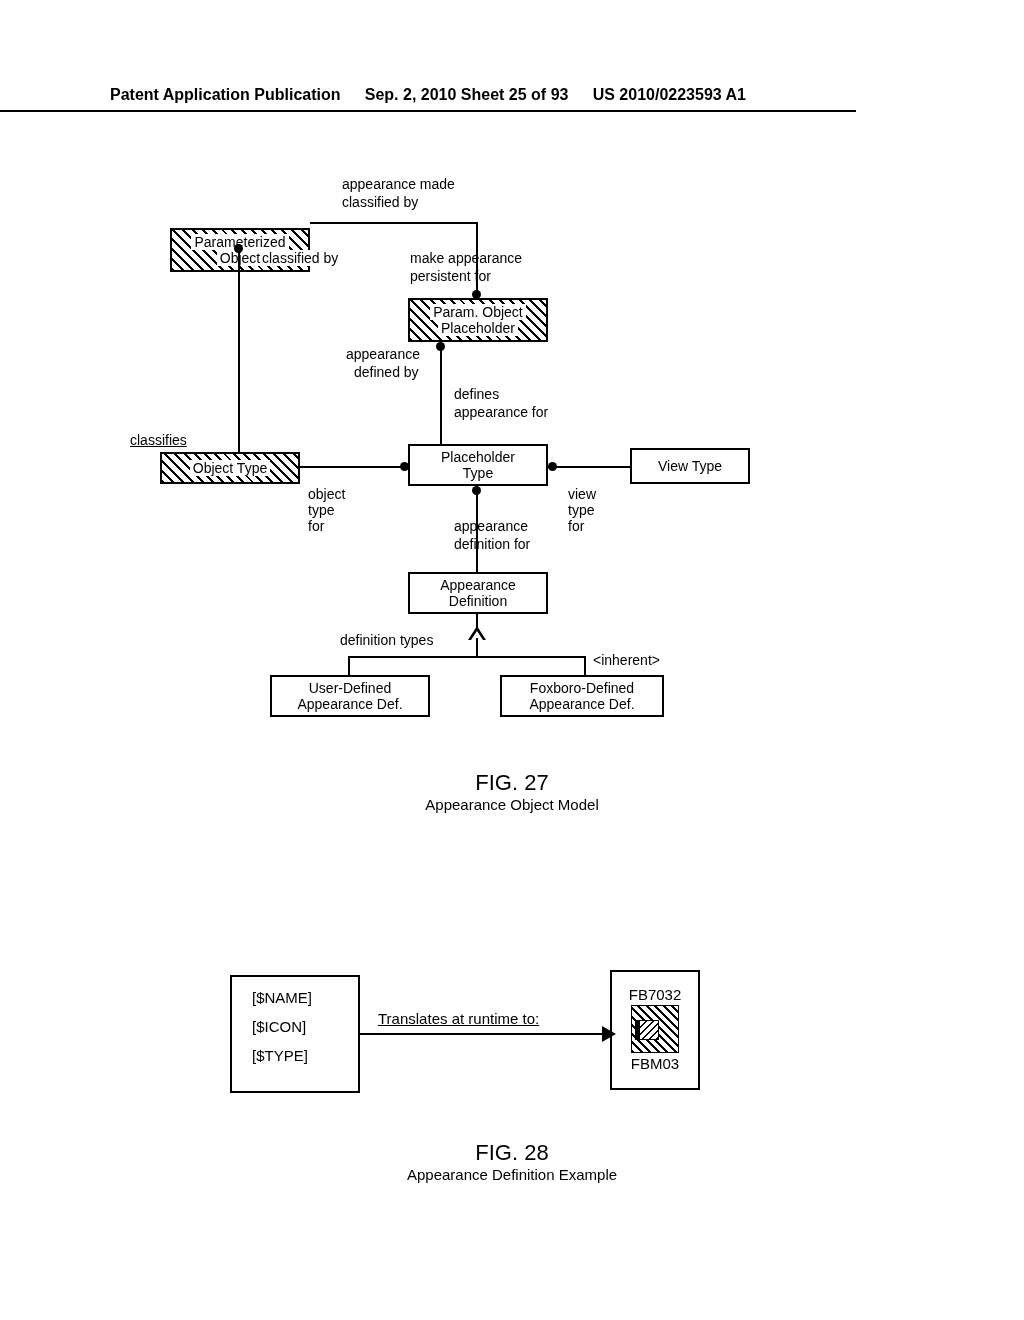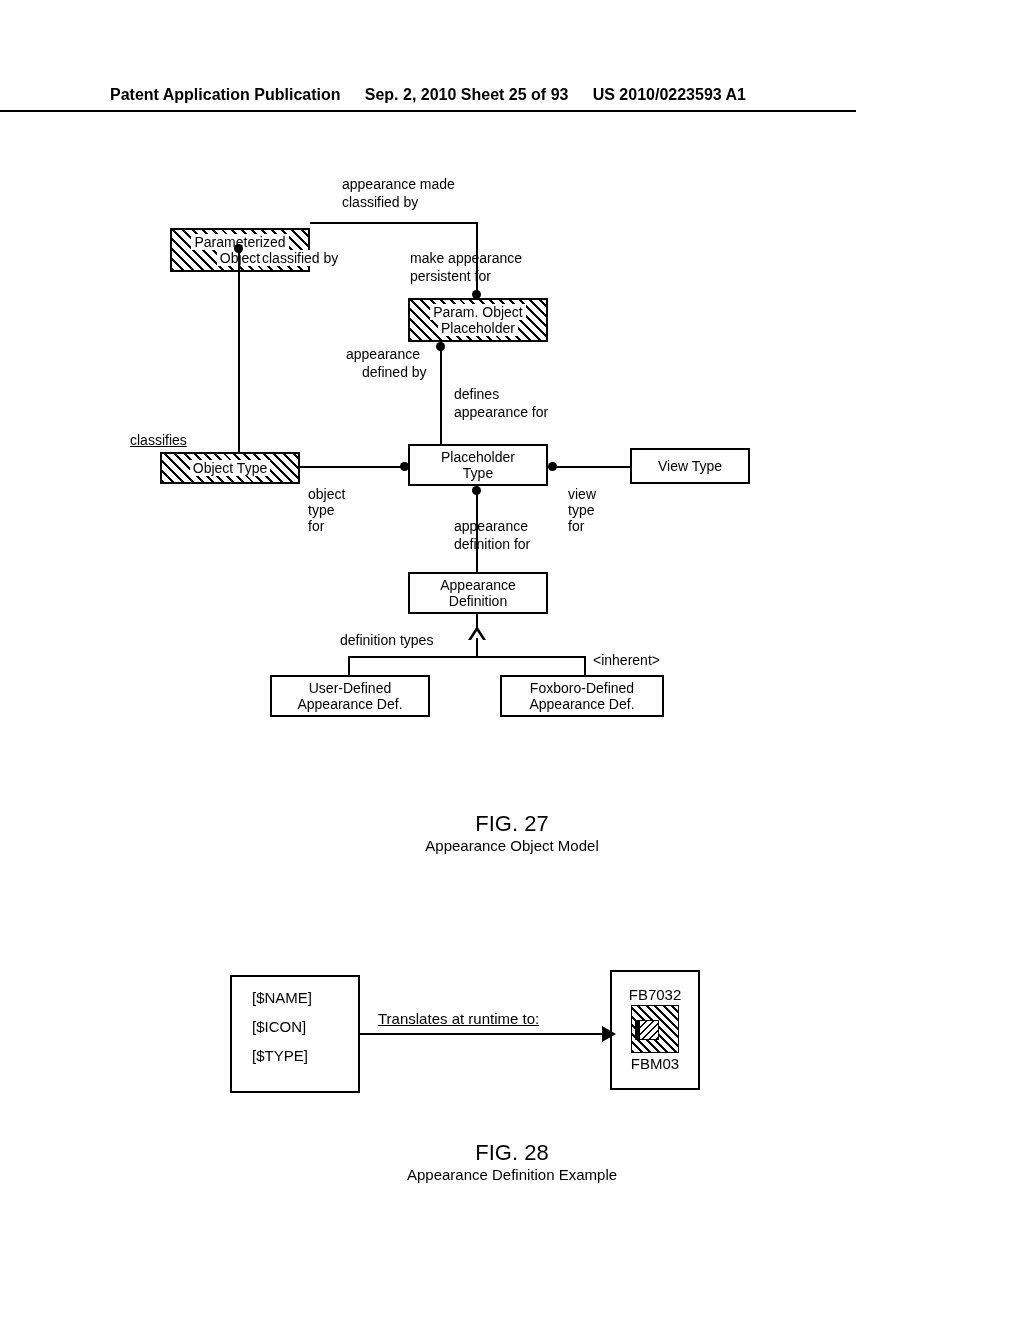--- a/index.html
+++ b/index.html
@@ -205,21 +205,21 @@
       <span>Foxboro-Defined</span>
       <span>Appearance Def.</span>
     </div>
 
     <div class="label" style="left:212px; top:6px;">appearance made</div>
     <div class="label" style="left:212px; top:24px;">classified by</div>
     <div class="label" style="left:132px; top:80px;">classified by</div>
     <div class="label" style="left:280px; top:80px;">make appearance</div>
     <div class="label" style="left:280px; top:98px;">persistent for</div>
     <div class="label" style="left:216px; top:176px;">appearance</div>
-    <div class="label" style="left:232px; top:194px;">defined by</div>
+    <div class="label" style="left:224px; top:194px;">defined by</div>
     <div class="label" style="left:324px; top:216px;">defines</div>
     <div class="label" style="left:324px; top:234px;">appearance for</div>
     <div class="label underline" style="left:0px; top:262px;">classifies</div>
     <div class="label" style="left:178px; top:316px;">object</div>
     <div class="label" style="left:178px; top:332px;">type</div>
     <div class="label" style="left:178px; top:348px;">for</div>
     <div class="label" style="left:438px; top:316px;">view</div>
     <div class="label" style="left:438px; top:332px;">type</div>
     <div class="label" style="left:438px; top:348px;">for</div>
     <div class="label" style="left:324px; top:348px;">appearance</div>
@@ -248,21 +248,21 @@
 
     <div class="line vline" style="left:346px; top:444px; height:24px;"></div>
     <div class="tri" style="left:338px; top:456px; border-left:9px solid transparent; border-right:9px solid transparent; border-bottom:14px solid #000;"></div>
     <div class="tri" style="left:341px; top:461px; border-left:6px solid transparent; border-right:6px solid transparent; border-bottom:9px solid #fff;"></div>
     <div class="line vline" style="left:346px; top:468px; height:18px;"></div>
     <div class="line hline" style="left:218px; top:486px; width:238px;"></div>
     <div class="line vline" style="left:218px; top:486px; height:19px;"></div>
     <div class="line vline" style="left:454px; top:486px; height:19px;"></div>
   </div>
 
-  <div class="fig-caption" style="top:811px;">
+  <div class="fig-caption" style="top:770px;">
     <div class="fig-num">FIG. 27</div>
     <div class="fig-title">Appearance Object Model</div>
   </div>
 
   <div class="fig28">
     <div class="f28-left">
       <div>[$NAME]</div>
       <div style="margin-top:12px;">[$ICON]</div>
       <div style="margin-top:12px;">[$TYPE]</div>
     </div>

